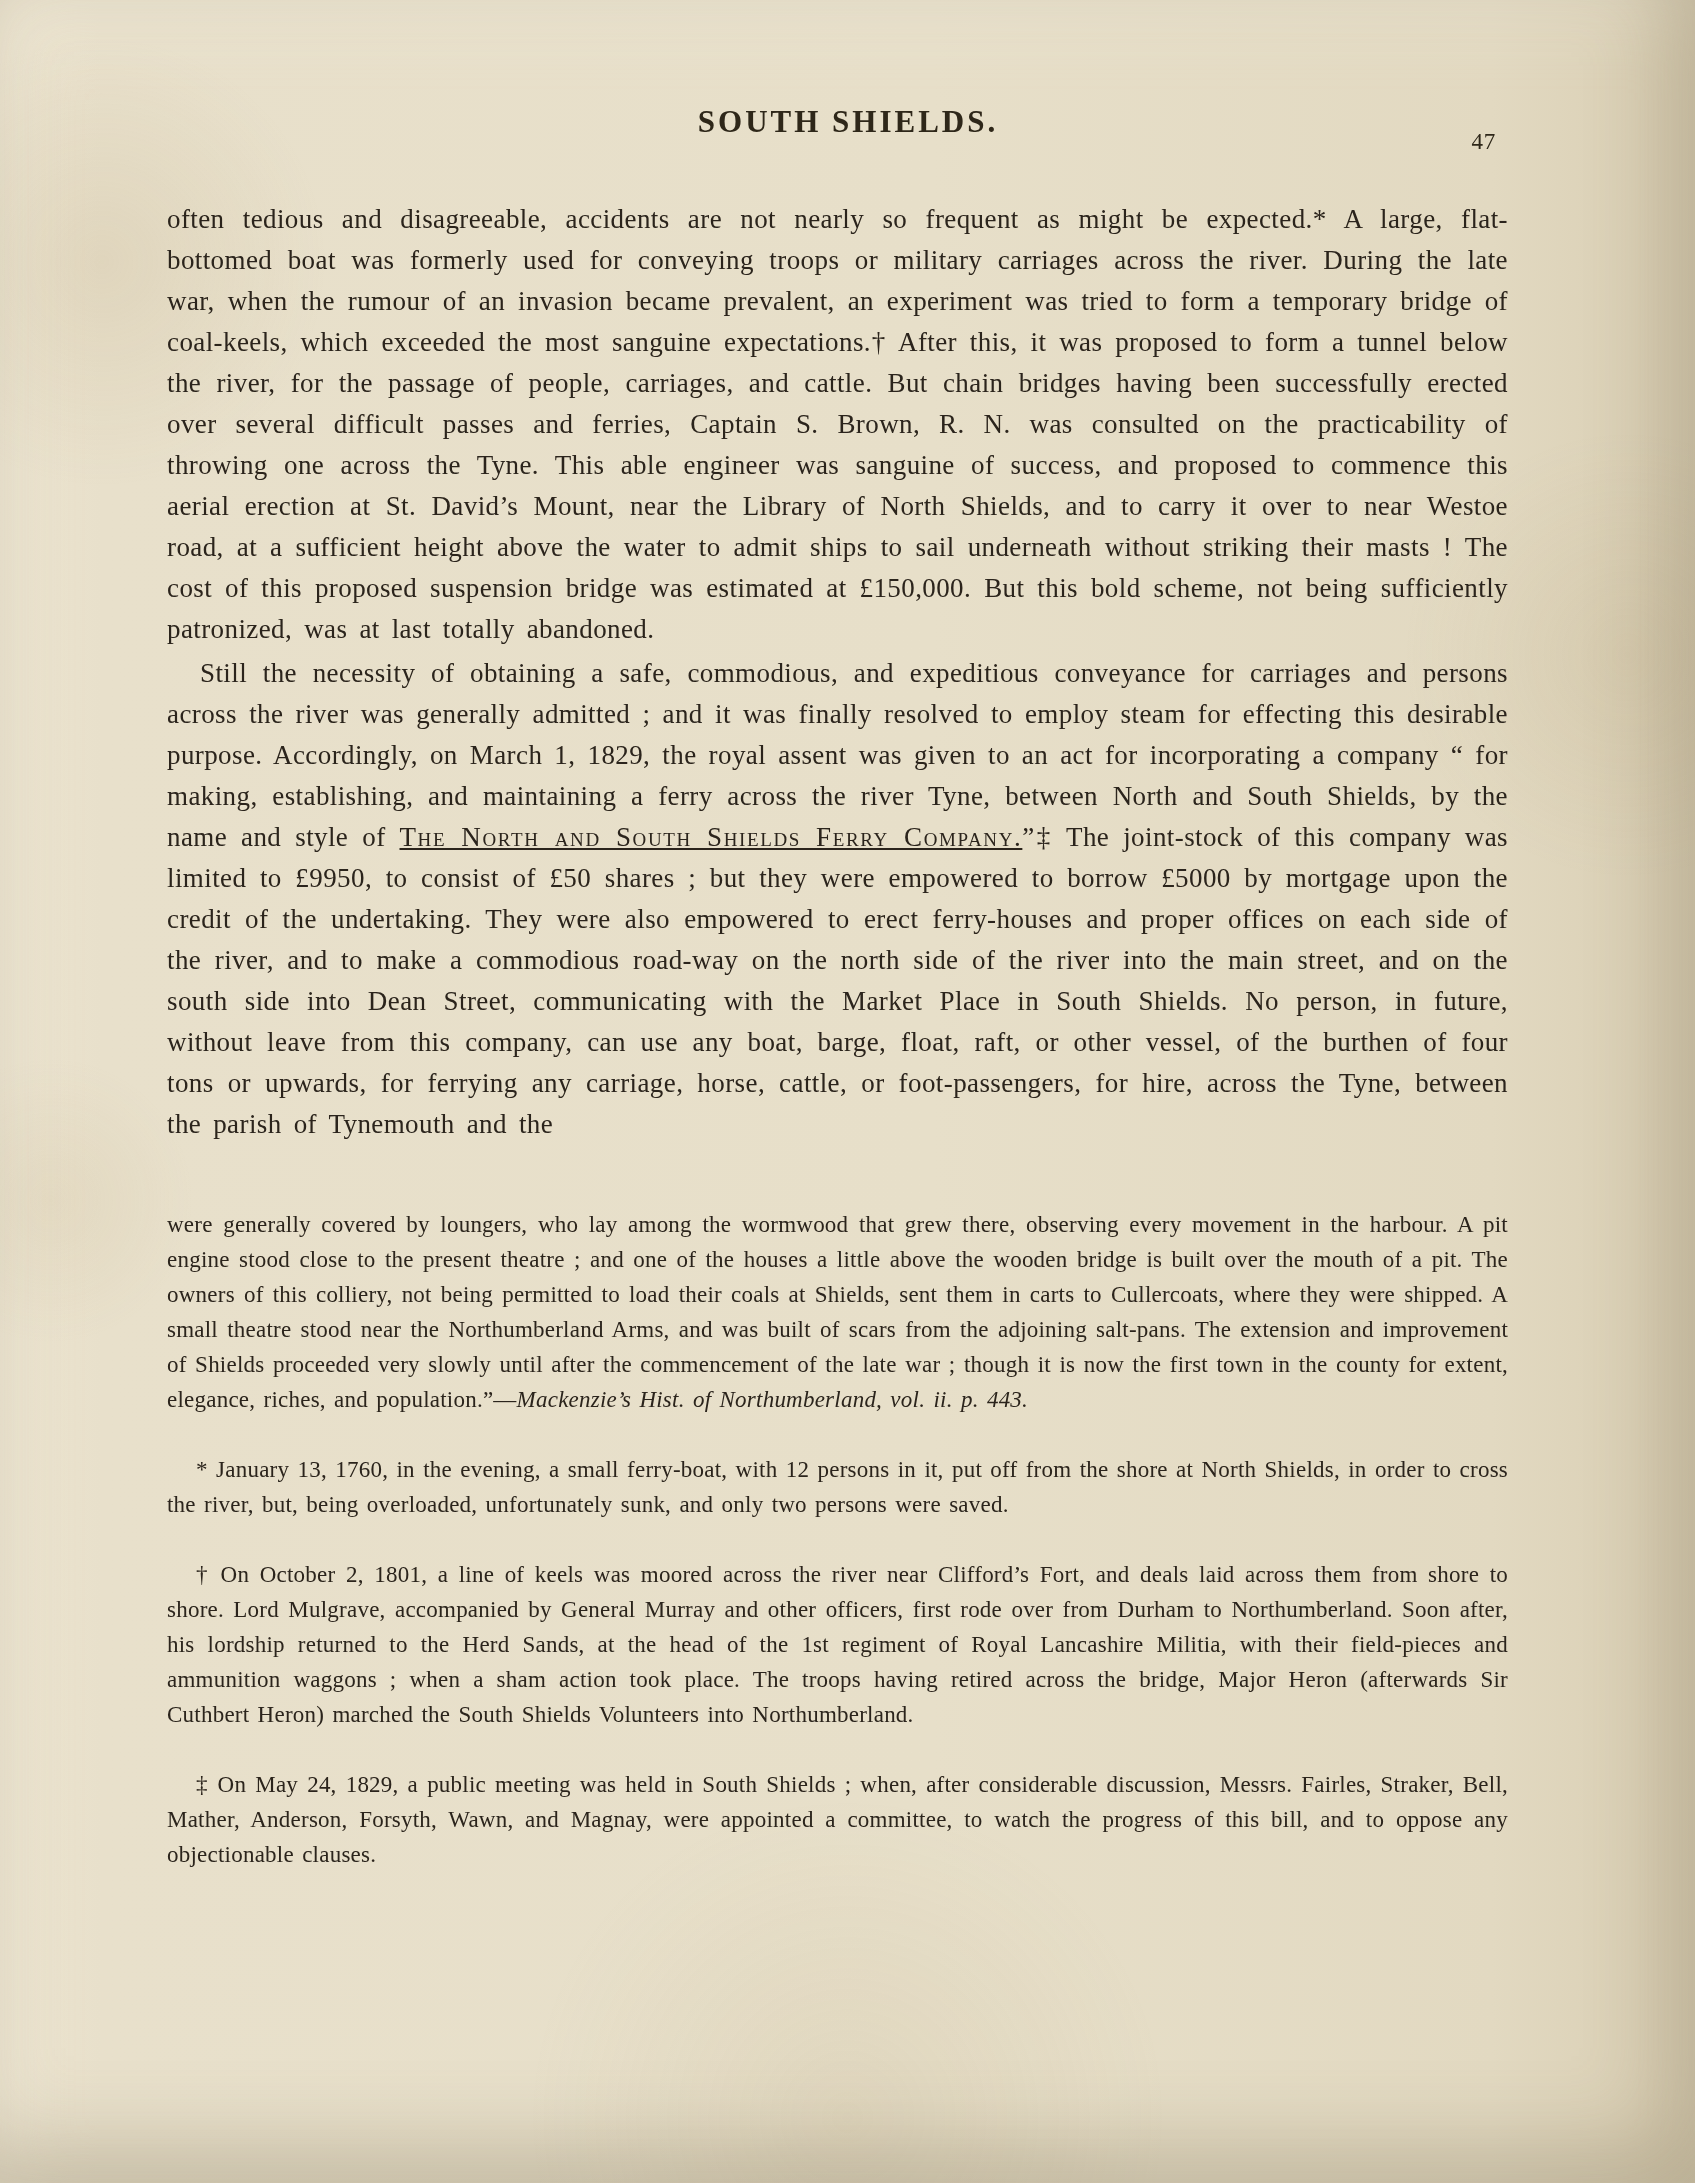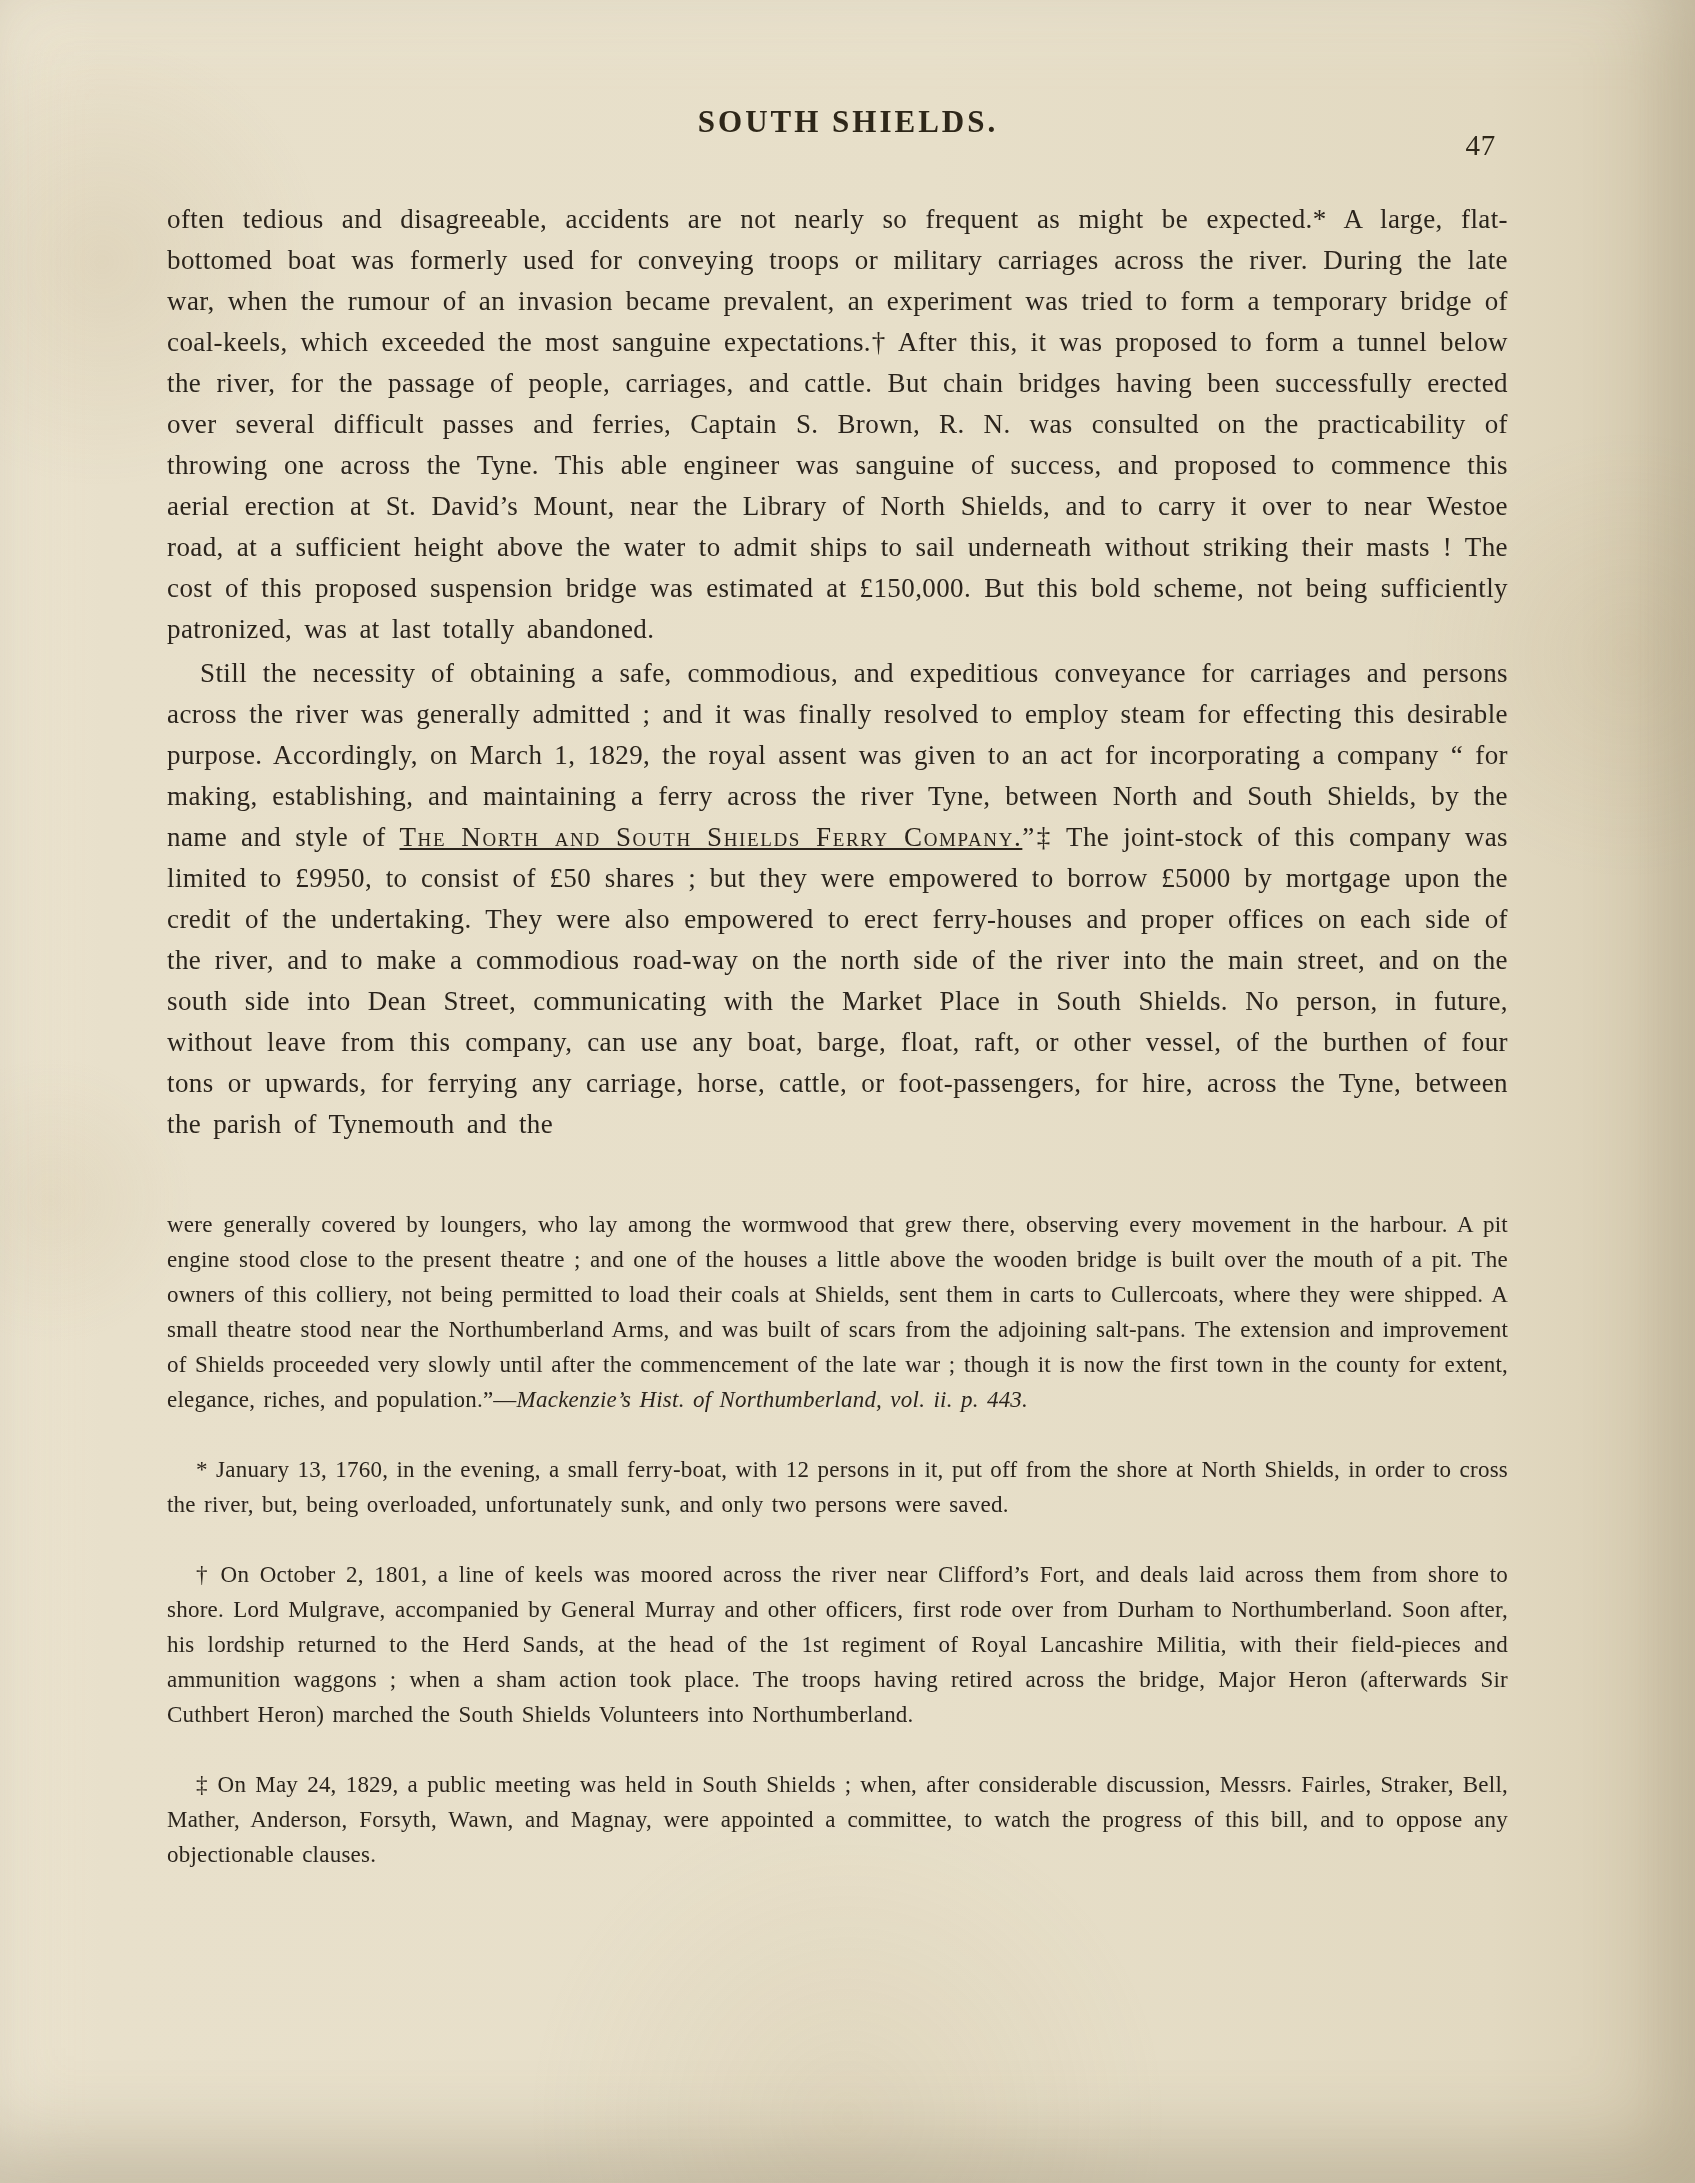--- a/index.html
+++ b/index.html
@@ -40,21 +40,21 @@
     text-align: center;
     font-size: 31px;
     font-weight: bold;
     letter-spacing: 3px;
     color: #2e2719;
   }
   .page-number {
     position: absolute;
     top: 129px;
     right: 200px;
-    font-size: 29px;
+    font-size: 23px;
     letter-spacing: 0.8px;
     color: #2e2719;
   }
   .text-block {
     padding: 32px 185px 0 164px;
   }
   p {
     margin: 3px;
     text-align: justify;
     text-justify: inter-word;

